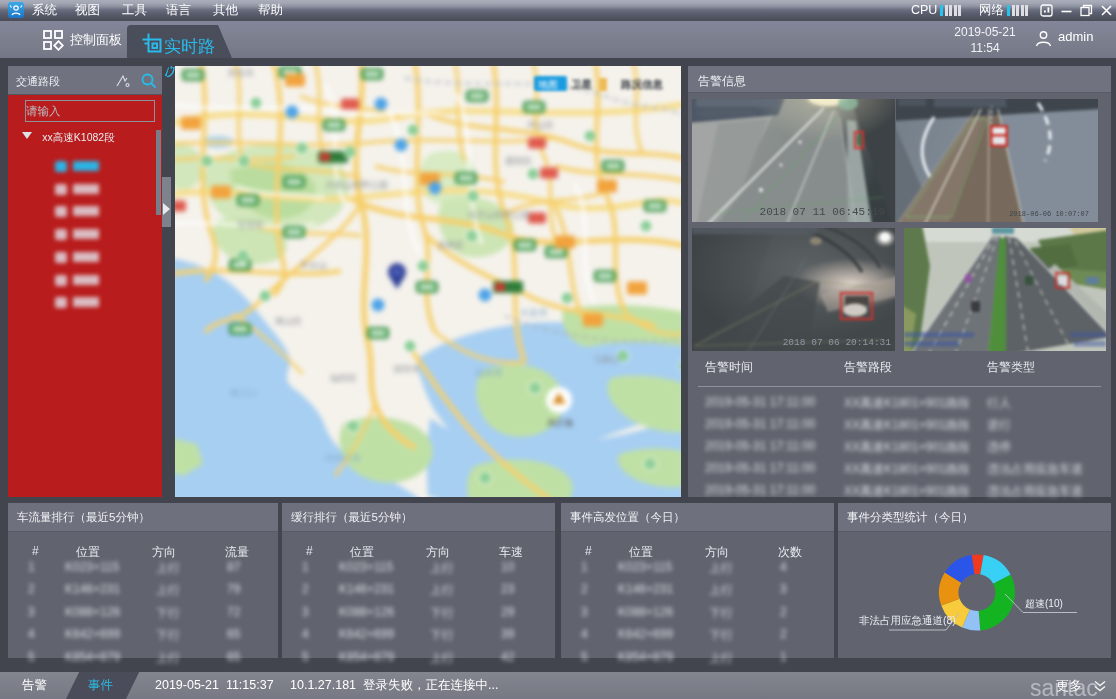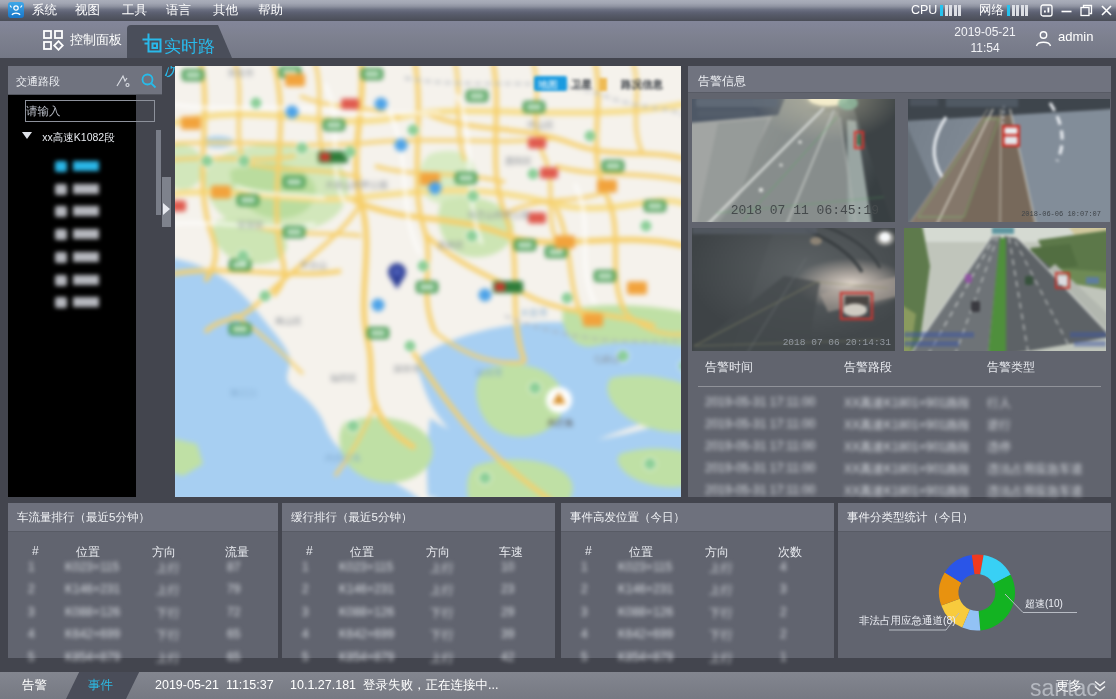--- a/index.html
+++ b/index.html
@@ -24,21 +24,21 @@
 #activetab { position:absolute; left:127px; top:4px; width:91px; height:33px;
   background:#4a4e5a; border-radius:4px 0 0 0; }
 #activetab:after { content:""; position:absolute; left:91px; top:0; width:0; height:0;
   border-bottom:33px solid #4a4e5a; border-right:14px solid transparent; }
 .tabtext { color:#29b9ea; font-weight:normal; font-size:17px; }
 #datetime { position:absolute; left:941px; top:3px; width:88px; text-align:center; color:#f2f3f6; font-size:12px; line-height:16px; }
 #adminbox { position:absolute; left:1034px; top:8px; color:#fff; font-size:13px; }
 
 
 .panel { position:absolute; }
-#leftpanel { left:8px; top:66px; width:128px; height:431px; background:#000000; }
+#leftpanel { left:8px; top:66px; width:154px; height:431px; background:#b91c1c; }
 #rightpanel { left:688px; top:66px; width:423px; height:431px; background:#61646e; }
 #mapbox { left:175px; top:66px; width:506px; height:431px; background:#f2efe9; overflow:hidden; }
 .bpanel { position:absolute; top:503px; height:155px; background:#61646f; }
 .bpanel .bhead { position:absolute; left:0; top:0; right:0; height:29px; background:#6e717d;
   color:#f0f2f5; font-size:11.5px; line-height:29px; padding-left:9px; }
 .bpanel .bhead:after { content:""; position:absolute; left:0; bottom:0; right:0; height:1px; background:#585b65; }
 
 
 .th { position:absolute; color:#e8eaef; font-size:12px; }
 .blurrow { position:absolute; color:rgba(240,243,248,0.85); font-size:12px; filter:blur(2.2px); }
@@ -417,23 +417,23 @@
 <circle cx="112" cy="47" r="1.6" fill="#f4f6f2"></circle>
         <circle cx="93" cy="70" r="1.6" fill="#e4e6e2"></circle>
         <circle cx="73" cy="95" r="2" fill="#eef0ec"></circle>
 <polyline points="55,126 149,22" stroke="#55b060" fill="none" stroke-width="0.8" opacity="0.7"></polyline>
 <polyline points="28,118 196,102" stroke="#55b060" fill="none" stroke-width="0.8" opacity="0.5"></polyline>
 <rect x="167" y="37" width="8" height="16" fill="none" stroke="#d93028" stroke-width="2"></rect>
 <rect x="169" y="40" width="4" height="10" fill="#3f7350"></rect>
 <rect x="8" y="3" width="82" height="9" rx="2" fill="#626c78" opacity="0.9"></rect>
 <rect x="10" y="15" width="58" height="7" rx="2" fill="#57616d" opacity="0.6"></rect>
 </svg>
-<div class="camts" style="right:16px;bottom:4px;color:#454a4c;font-size:13px">2018 07 11 06:45:19</div>
-</div>
-  <div class="cam" id="cam2" style="left:220px;top:33px;width:202px">
+<div class="camts" style="right:10px;bottom:4px;color:#454a4c;font-size:11px">2018 07 11 06:45:19</div>
+</div>
+  <div class="cam" id="cam2" style="left:208px;top:33px;width:202px">
 <svg width="210" height="131" viewBox="0 0 210 131">
 <defs>
           <linearGradient id="cg2" x1="0" y1="0" x2="1" y2="0.25">
 <stop offset="0" stop-color="#737d88"></stop>
             <stop offset="0.5" stop-color="#828c97"></stop>
             <stop offset="1" stop-color="#99a3ae"></stop>
 </linearGradient>
         </defs>
 <rect width="210" height="131" fill="url(#cg2)"></rect>
 <polygon points="118,131 210,131 210,15 106,12" fill="#828d99"></polygon>

